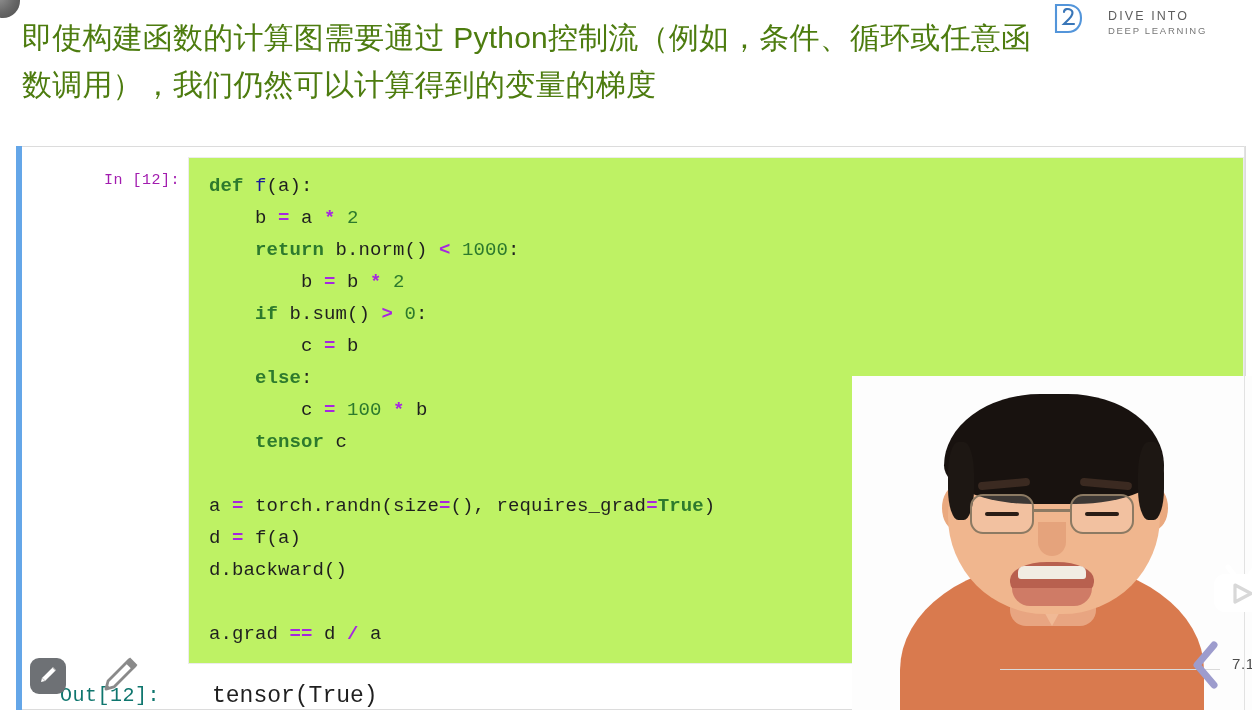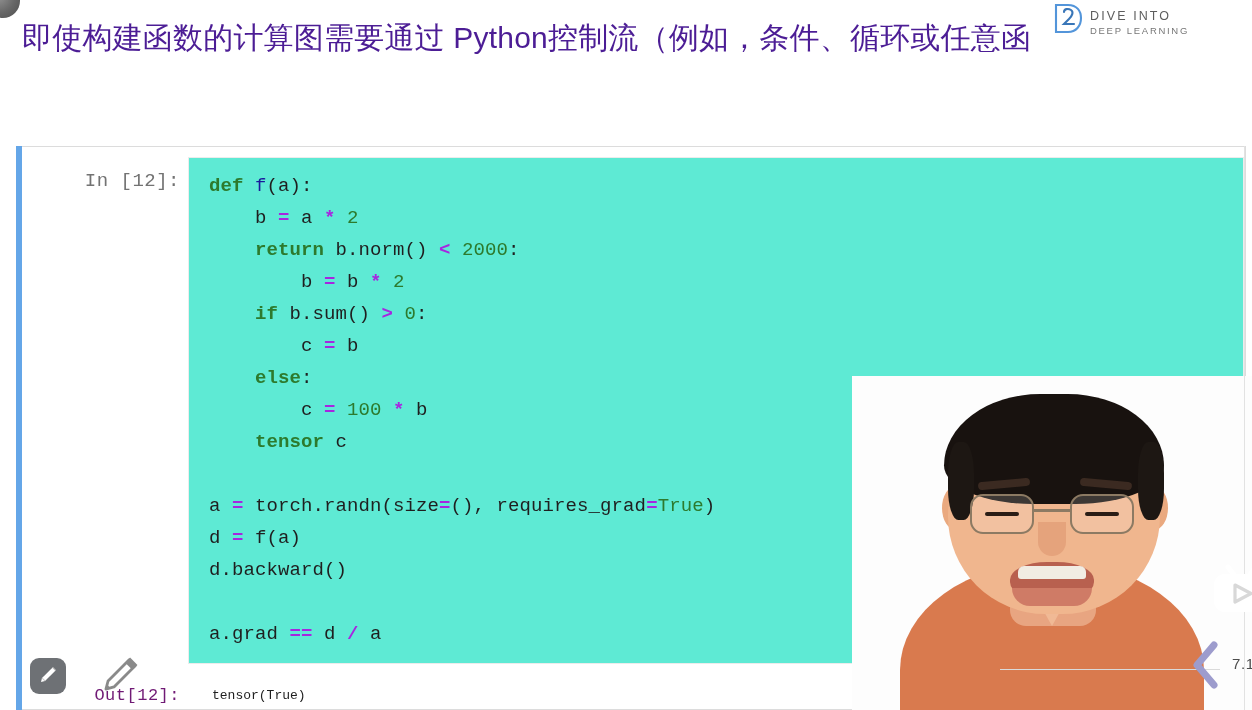--- a/index.html
+++ b/index.html
@@ -27,32 +27,32 @@
   }
 
   
   #headline {
     position: absolute;
     left: 22px; top: 14px;
     width: 1215px;
     font-size: 30px;
     line-height: 47px;
     letter-spacing: .2px;
-    color: #4c1d95;
+    color: #4d7c0f;
     font-weight: 400;
     z-index: 6;
     font-family: "Liberation Sans", "DejaVu Sans", sans-serif;
   }
   #headline .ln { display: block; white-space: nowrap; }
 
   
   #logo {
     position: absolute;
     left: 1052px; top: 2px;
-    display: flex; align-items: flex-start; gap: 4px;
+    display: flex; align-items: flex-start; gap: 22px;
     z-index: 3;
     opacity: .95;
   }
   #logo .mark { width: 34px; height: 34px; flex: 0 0 auto; }
   #logo .wordmark {
     padding-top: 7px;
     color: #555;
     font-size: 12.5px;
     letter-spacing: 2.1px;
     line-height: 14px;
@@ -78,66 +78,66 @@
     z-index: 4;
   }
 
   
   #in-row { position: absolute; left: 0; top: 0; width: 100%; }
   #in-prompt {
     position: absolute;
     left: 44px; top: 23px;
     width: 120px;
     text-align: right;
-    color: #737373;
-    font-size: 19px;
+    color: #a21caf;
+    font-size: 15px;
     line-height: 22px;
     letter-spacing: .5px;
     font-family: "Liberation Mono", "DejaVu Sans Mono", monospace;
   }
   #code-area {
     position: absolute;
     left: 172px; top: 10px;
     width: 1056px; height: 507px;
-    background: #5eead4;
+    background: #bef264;
     border: 1px solid #ececec;
     padding: 12px 0 12px 20px;
   }
   pre.code {
     font-family: "Liberation Mono", "DejaVu Sans Mono", monospace;
     font-size: 19px;
     line-height: 32px;
     color: #1f1f1f;
     white-space: pre;
     letter-spacing: .1px;
   }
   .kw  { color: #2d7a2d; font-weight: bold; }   
   .op  { color: #a626e0; font-weight: bold; }   
   .num { color: #2d7a2d; }                      
-  .bln { color: #2d7a2d; font-weight: normal; }   
+  .bln { color: #2d7a2d; font-weight: bold; }   
   .fn  { color: #1a1a9c; }                      
 
   
   #out-prompt {
     position: absolute;
     left: 44px; top: 538px;
     width: 120px;
-    text-align: right;
-    color: #701a75;
-    font-size: 17px;
+    text-align: left;
+    color: #0f766e;
+    font-size: 20px;
     line-height: 22px;
     letter-spacing: .5px;
     font-family: "Liberation Mono", "DejaVu Sans Mono", monospace;
     z-index: 5;
   }
   #out-value {
     position: absolute;
     left: 196px; top: 538px;
     color: #1f1f1f;
-    font-size: 13px;
+    font-size: 23px;
     line-height: 22px;
     font-family: "Liberation Mono", "DejaVu Sans Mono", monospace;
     z-index: 5;
   }
 
   
   #edit-badge {
     position: absolute;
     left: 30px; top: 658px;
     width: 36px; height: 36px;
@@ -306,20 +306,21 @@
 </style>
 </head>
 <body>
 
 <div id="stage">
 
   <div id="corner-dot"></div>
 
   <div id="headline">
     <span class="ln">即使构建函数的计算图需要通过 Python控制流（例如，条件、循环或任意函</span>
+    <span class="ln">数调用），我们仍然可以计算得到的变量的梯度</span>
   </div>
 
   <div id="logo">
     <span class="mark">
       <svg viewBox="0 0 34 34" width="34" height="34" aria-hidden="true">
         <path d="M4 3 H16 C25 3 29 9 29 16 C29 24 24 30 16 30 H4 Z" fill="none" stroke="#4a90d9" stroke-width="2.1"></path>
         <path d="M12 10 C12 7 16 6 19 8 C22 10 20 14 17 17 L12 22 H22" fill="none" stroke="#2f6fb5" stroke-width="2.1" stroke-linecap="round"></path>
       </svg>
     </span>
     <span class="wordmark">
@@ -329,21 +330,21 @@
   </div>
 
   <div id="notebook">
 
     <div id="in-row">
       <div id="in-prompt">In [12]:</div>
 
       <div id="code-area">
 <pre class="code"><span class="kw">def</span> <span class="fn">f</span>(a):
     b <span class="op">=</span> a <span class="op">*</span> <span class="num">2</span>
-    <span class="kw">return</span> b.norm() <span class="op">&lt;</span> <span class="num">2000</span>:
+    <span class="kw">return</span> b.norm() <span class="op">&lt;</span> <span class="num">1000</span>:
         b <span class="op">=</span> b <span class="op">*</span> <span class="num">2</span>
     <span class="kw">if</span> b.sum() <span class="op">&gt;</span> <span class="num">0</span>:
         c <span class="op">=</span> b
     <span class="kw">else</span>:
         c <span class="op">=</span> <span class="num">100</span> <span class="op">*</span> b
     <span class="kw">tensor</span> c
 
 a <span class="op">=</span> torch.randn(size<span class="op">=</span>(), requires_grad<span class="op">=</span><span class="bln">True</span>)
 d <span class="op">=</span> f(a)
 d.backward()

